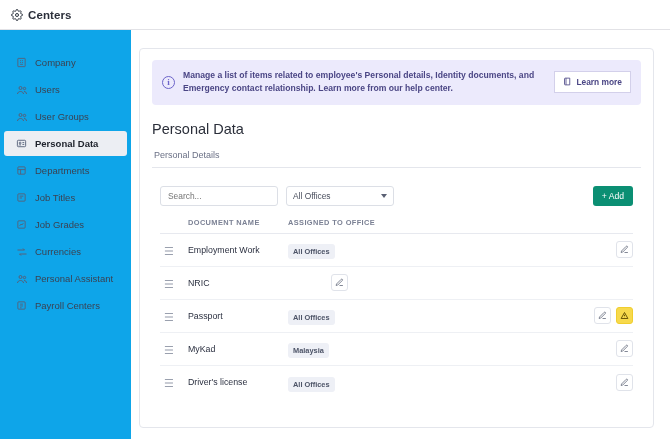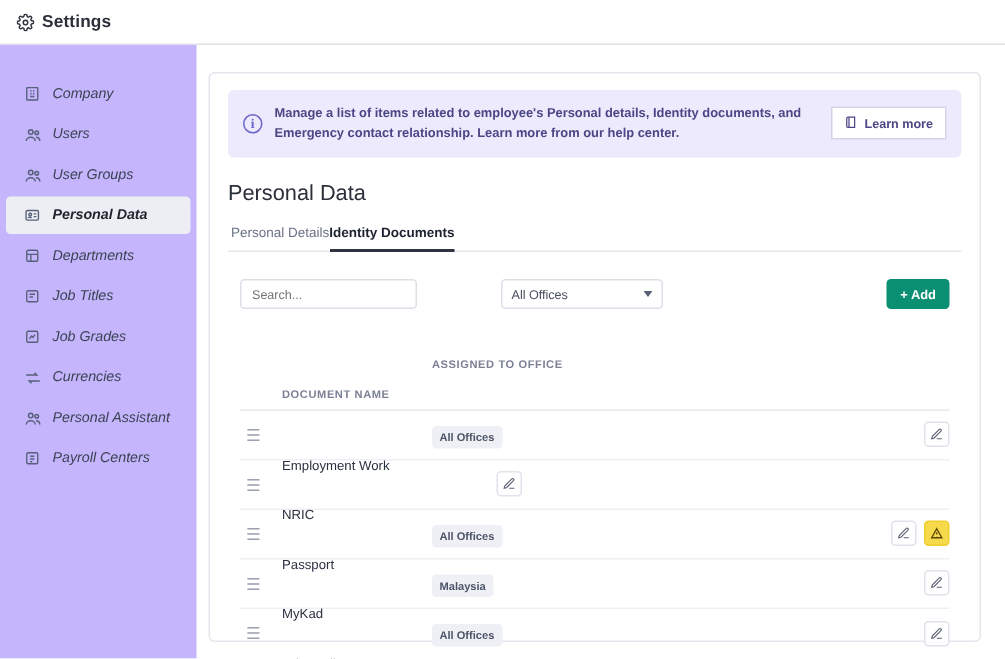--- a/index.html
+++ b/index.html
@@ -40,23 +40,22 @@
   
   .body {
     display: flex;
     height: 409px;
     background: #ffffff;
   }
   
   .sidebar {
     width: 131px;
     padding-top: 20px;
-    background: #c4b5fd;
+    background: #0ea5e9;
     flex: 0 0 131px;
-    font-style: italic;
   }
   .side-item {
     display: flex;
     align-items: center;
     height: 25px;
     padding-left: 11px;
     font-size: 9.5px;
     color: #3b4252;
     cursor: pointer;
     border-radius: 3px;
@@ -185,21 +184,20 @@
     left: 0; right: 0; bottom: -1px;
     height: 2px;
     background: #2f3440;
   }
   
   .toolbar {
     display: flex;
     align-items: center;
     margin-top: 18px;
     padding: 0 8px;
-    gap: 48px;
   }
   .search-box {
     width: 118px;
     height: 20px;
     border: 1px solid #dcdfe6;
     border-radius: 3px;
     font-size: 8.4px;
     color: #9aa0ae;
     padding: 0 7px;
     outline: none;
@@ -230,42 +228,42 @@
   .add-btn {
     margin-left: auto;
     background: #0b8f73;
     color: #ffffff;
     font-size: 8.6px;
     border: none;
     border-radius: 3px;
     height: 20px;
     padding: 0 9px;
     cursor: pointer;
-    font-weight: bold;
+    font-weight: normal;
     font-family: "Liberation Sans", sans-serif;
   }
   
   .table {
     margin-top: 12px;
     padding: 0 8px;
   }
   .t-head {
     display: flex;
     align-items: center;
     border-bottom: 1px solid #e7e9ef;
     padding-bottom: 6px;
   }
   .t-head .th {
     font-size: 7.4px;
     font-weight: bold;
     color: #7b8194;
     letter-spacing: .4px;
   }
   .col-handle { width: 28px; flex: 0 0 28px; }
-  .col-name   { width: 100px; flex: 0 0 100px; margin-top: 40px; }
+  .col-name   { width: 100px; flex: 0 0 100px; }
   .col-office { flex: 1; }
   .col-act    { width: 60px; flex: 0 0 60px; display: flex; justify-content: flex-end; gap: 5px; }
 
   .t-row {
     display: flex;
     align-items: center;
     height: 33px;
     border-bottom: 1px solid #eef0f4;
   }
   .t-row:last-child { border-bottom: none; }
@@ -313,21 +311,21 @@
 
 <div id="app">
 
   <div class="topbar">
     <span class="gear">
       <svg width="12" height="12" viewBox="0 0 24 24" fill="none" stroke="currentColor" stroke-width="2">
         <circle cx="12" cy="12" r="3"></circle>
         <path d="M19.4 15a1.65 1.65 0 0 0 .33 1.82l.06.06a2 2 0 1 1-2.83 2.83l-.06-.06a1.65 1.65 0 0 0-1.82-.33 1.65 1.65 0 0 0-1 1.51V21a2 2 0 1 1-4 0v-.09A1.65 1.65 0 0 0 9 19.4a1.65 1.65 0 0 0-1.82.33l-.06.06a2 2 0 1 1-2.83-2.83l.06-.06A1.65 1.65 0 0 0 4.6 15a1.65 1.65 0 0 0-1.51-1H3a2 2 0 1 1 0-4h.09A1.65 1.65 0 0 0 4.6 9a1.65 1.65 0 0 0-.33-1.82l-.06-.06a2 2 0 1 1 2.83-2.83l.06.06A1.65 1.65 0 0 0 9 4.6a1.65 1.65 0 0 0 1-1.51V3a2 2 0 1 1 4 0v.09a1.65 1.65 0 0 0 1 1.51 1.65 1.65 0 0 0 1.82-.33l.06-.06a2 2 0 1 1 2.83 2.83l-.06.06A1.65 1.65 0 0 0 19.4 9c.14.33.43.59.79.71H21a2 2 0 1 1 0 4h-.09a1.65 1.65 0 0 0-1.51 1z"></path>
       </svg>
     </span>
-    <span class="title">Settings</span>
+    <span class="title">Centers</span>
   </div>
 
   <div class="body">
 
     <div class="sidebar">
 
       <div class="side-item">
         <span class="s-icon">
           <svg width="11" height="11" viewBox="0 0 24 24" fill="none" stroke="currentColor" stroke-width="2">
             <rect x="4" y="3" width="16" height="18" rx="1"></rect>
@@ -451,21 +449,20 @@
             <span>Learn more</span>
           </button>
         </div>
 
         <div class="head-row">
           <div class="page-title">Personal Data</div>
         </div>
 
         <div class="tabs">
           <div class="tab">Personal Details</div>
-          <div class="tab active">Identity Documents</div>
         </div>
 
         <div class="toolbar">
           <input class="search-box" type="text" placeholder="Search..." style="">
           <div class="select-box">
             <span>All Offices</span>
             <span class="chev"></span>
           </div>
           <button class="add-btn">+ Add</button>
         </div>

